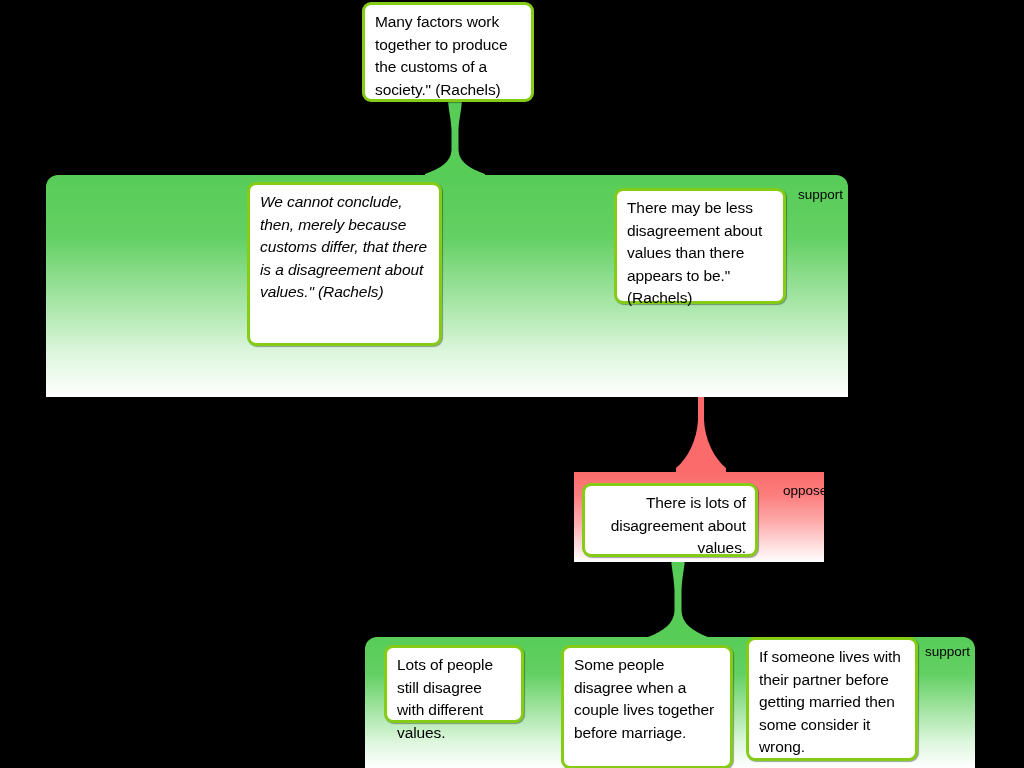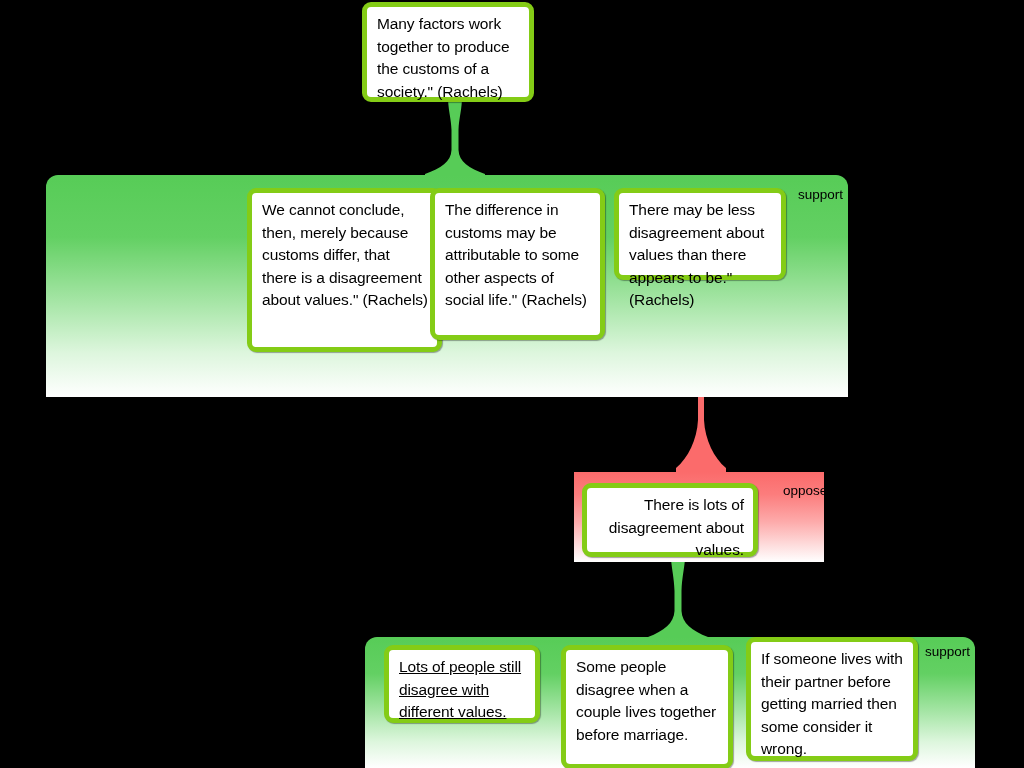--- a/index.html
+++ b/index.html
@@ -14,21 +14,21 @@
     position: relative;
     overflow: hidden;
     font-family: "Liberation Sans", sans-serif;
   }
 
   
   .node {
     position: absolute;
     box-sizing: border-box;
     background: #ffffff;
-    border: 5px solid #84cc16;
+    border: 3px solid #84cc16;
     border-radius: 9px;
     padding: 6px 9px 6px 10px;
     font-size: 15.5px;
     line-height: 22.6px;
     color: #000000;
     letter-spacing: -0.1px;
     box-shadow: 1px 1px 1px rgba(0,0,0,0.35);
   }
 
   
@@ -56,33 +56,33 @@
   }
   .connector svg { display: block; }
 
   
   #top-claim        { left: 362px; top: 2px;   width: 172px; height: 100px; }
 
   #group-1          { left: 46px;  top: 175px; width: 802px; height: 222px;
                       border-radius: 12px 12px 0 0; }
   #group-1-label    { left: 752px; top: 13px; }
   #g1-box-1         { left: 12px;  top: 13px;  width: 178px; height: 196px; }
-  #g1-box-2         { left: 201px; top: 13px;  width: 195px; height: 164px; }
+  #g1-box-2         { left: 201px; top: 7px;  width: 195px; height: 164px; font-style: italic; }
   #g1-box-3         { left: 384px; top: 13px;  width: 175px; height: 152px; }
-  #g1-box-4         { left: 568px; top: 13px;  width: 172px; height: 92px; }
+  #g1-box-4         { left: 568px; top: 13px;  width: 172px; height: 116px; }
 
   #group-2          { left: 574px; top: 472px; width: 250px; height: 90px;
                       border-radius: 0; }
   #group-2-label    { left: 209px; top: 12px; }
   #g2-box-1         { left: 8px;   top: 11px;  width: 176px; height: 74px; text-align: right; }
 
   #group-3          { left: 365px; top: 637px; width: 610px; height: 131px;
                       border-radius: 12px 12px 0 0; }
   #group-3-label    { left: 560px; top: 8px; }
-  #g3-box-1         { left: 19px;  top: 8px;   width: 156px; height: 78px; text-decoration: underline; }
+  #g3-box-1         { left: 19px;  top: 8px;   width: 140px; height: 78px; }
   #g3-box-2         { left: 196px; top: 8px;   width: 172px; height: 124px; }
   #g3-box-3         { left: 381px; top: 0;   width: 172px; height: 124px; }
 
   
   #conn-1 { left: 425px; top: 100px; width: 60px;  height: 78px; }
   #conn-2 { left: 676px; top: 310px; width: 50px;  height: 166px; }
   #conn-3 { left: 648px; top: 559px; width: 60px;  height: 82px; }
 </style>
 </head>
 <body>
@@ -104,21 +104,20 @@
   <svg width="60" height="82" viewBox="0 0 60 82">
     <path d="M23,0 L37,0 C36,12 34,18 33.5,32 L33.5,52 C34,64 44,72 60,78 L60,82 L0,82 L0,78 C16,72 26,64 26.5,52 L26.5,32 C26,18 24,12 23,0 Z" fill="#57cc57"></path>
   </svg>
 </div>
 
 <div class="node" id="top-claim">Many factors work together to produce the customs of a society." (Rachels)</div>
 
 <div class="group group-support" id="group-1">
   <span class="group-label" id="group-1-label">support</span>
   <div class="node" id="g1-box-2">We cannot conclude, then, merely because customs differ, that there is a disagreement about values." (Rachels)</div>
-  <div class="node" id="g1-box-3">The difference in customs may be attributable to some other aspects of social life." (Rachels)</div>
   <div class="node" id="g1-box-4">There may be less disagreement about values than there appears to be." (Rachels)</div>
 </div>
 
 <div class="group group-opposes" id="group-2">
   <span class="group-label" id="group-2-label">opposes</span>
   <div class="node" id="g2-box-1">There is lots of disagreement about values.</div>
 </div>
 
 <div class="group group-support" id="group-3">
   <span class="group-label" id="group-3-label">support</span>

